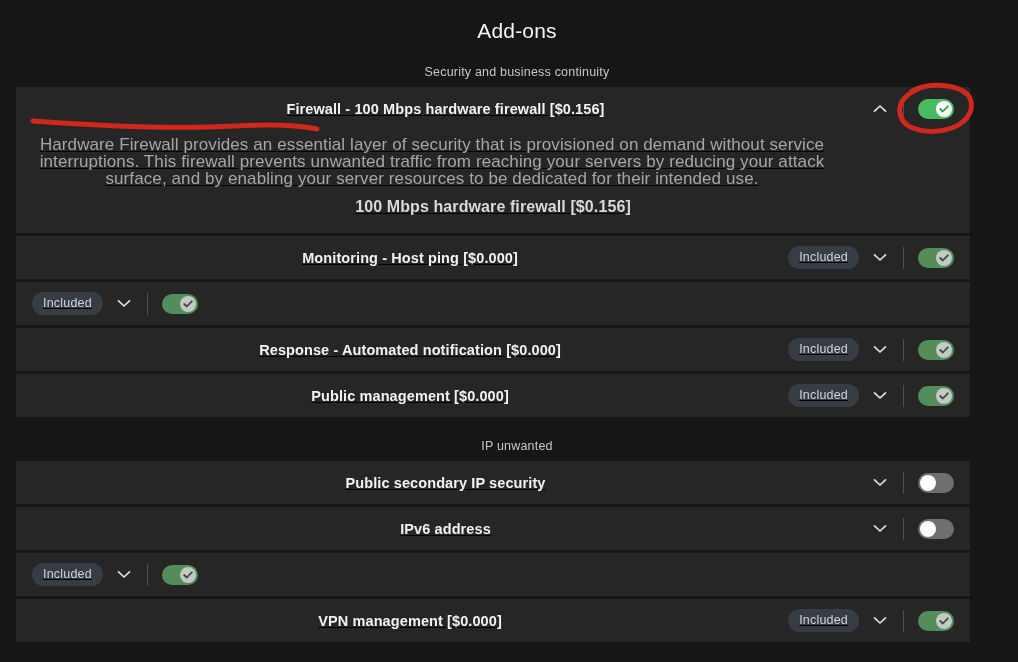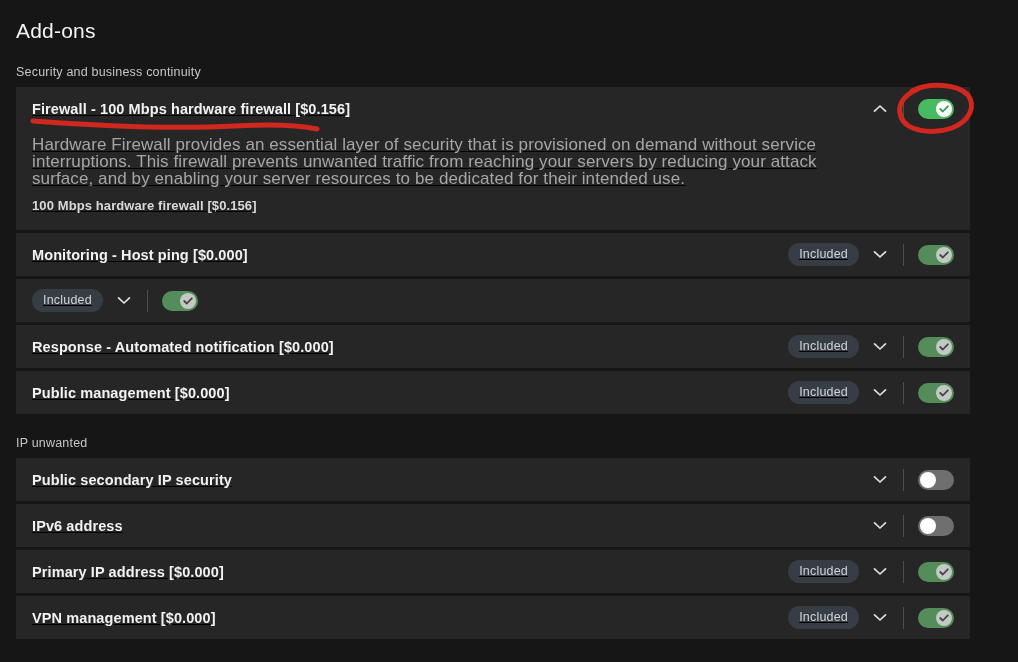--- a/index.html
+++ b/index.html
@@ -9,21 +9,21 @@
     --annotation-red:#d0271e;
   }
   *{box-sizing:border-box;}
   html,body{margin:0;padding:0;}
   body{
     width:1018px;height:662px;overflow:hidden;
     background:var(--page-bg);
     font-family:"Liberation Sans","DejaVu Sans",sans-serif;
     -webkit-font-smoothing:antialiased;
   }
-  .page{padding:16px 0 16px 16px;}
+  .page{padding:16px 0 16px 16px;text-align:center;}
   .page-title{
     margin:3px 0 0;font-size:21px;font-weight:400;color:var(--title-text);
     letter-spacing:.2px;
   }
   .section-label{
     font-size:12.5px;color:#c6c6c6;margin:22px 0 8px;letter-spacing:.2px;
   }
   .rows{width:954px;}
   .row{
     background:var(--card-bg);margin-bottom:3px;position:relative;text-decoration:underline;
@@ -60,21 +60,21 @@
   .t-on-muted{background:var(--toggle-on-muted);}
   .t-on-muted .knob{right:2px;background:#c3c9c3;color:#454545;}
   .t-off{background:var(--toggle-off);}
   .t-off .knob{left:2px;}
   .row-body{padding:0 16px 17px;}
   .description{
     max-width:800px;font-size:17px;line-height:17px;color:var(--secondary-text);
     margin:6px 0 0;letter-spacing:.1px;
   }
   .selected-option{
-    font-size:13px;font-weight:700;color:#d9d9d9;margin:11px 0 0;letter-spacing:.1px;
+    font-size:16px;font-weight:700;color:#d9d9d9;margin:11px 0 0;letter-spacing:.1px;
   }
   .underline-svg{
     position:absolute;left:14px;top:29px;width:290px;height:16px;
     pointer-events:none;overflow:visible;
   }
   .circle-svg{
     position:absolute;left:50%;top:50%;width:80px;height:56px;
     transform:translate(-50%,-50%);pointer-events:none;overflow:visible;z-index:5;
   }
 </style>
@@ -278,21 +278,20 @@
           </span>
 
         </span>
       </div>
     </div>
 
   </div>
 
   <div class="row">
     <div class="row-header">
-      <span class="row-title">Primary IP address [$0.000]</span>
 
       <div class="row-controls">
         <span class="badge">Included</span>
         <span class="chevron">
           <svg width="14" height="9" viewBox="0 0 14 9">
             <polyline points="1.5,1.8 7,7 12.5,1.8" fill="none" stroke="#e0e0e0" stroke-width="1.7" stroke-linecap="round" stroke-linejoin="round"></polyline>
           </svg>
         </span>
         <span class="vdivider"></span>
         <span class="toggle-wrap">

